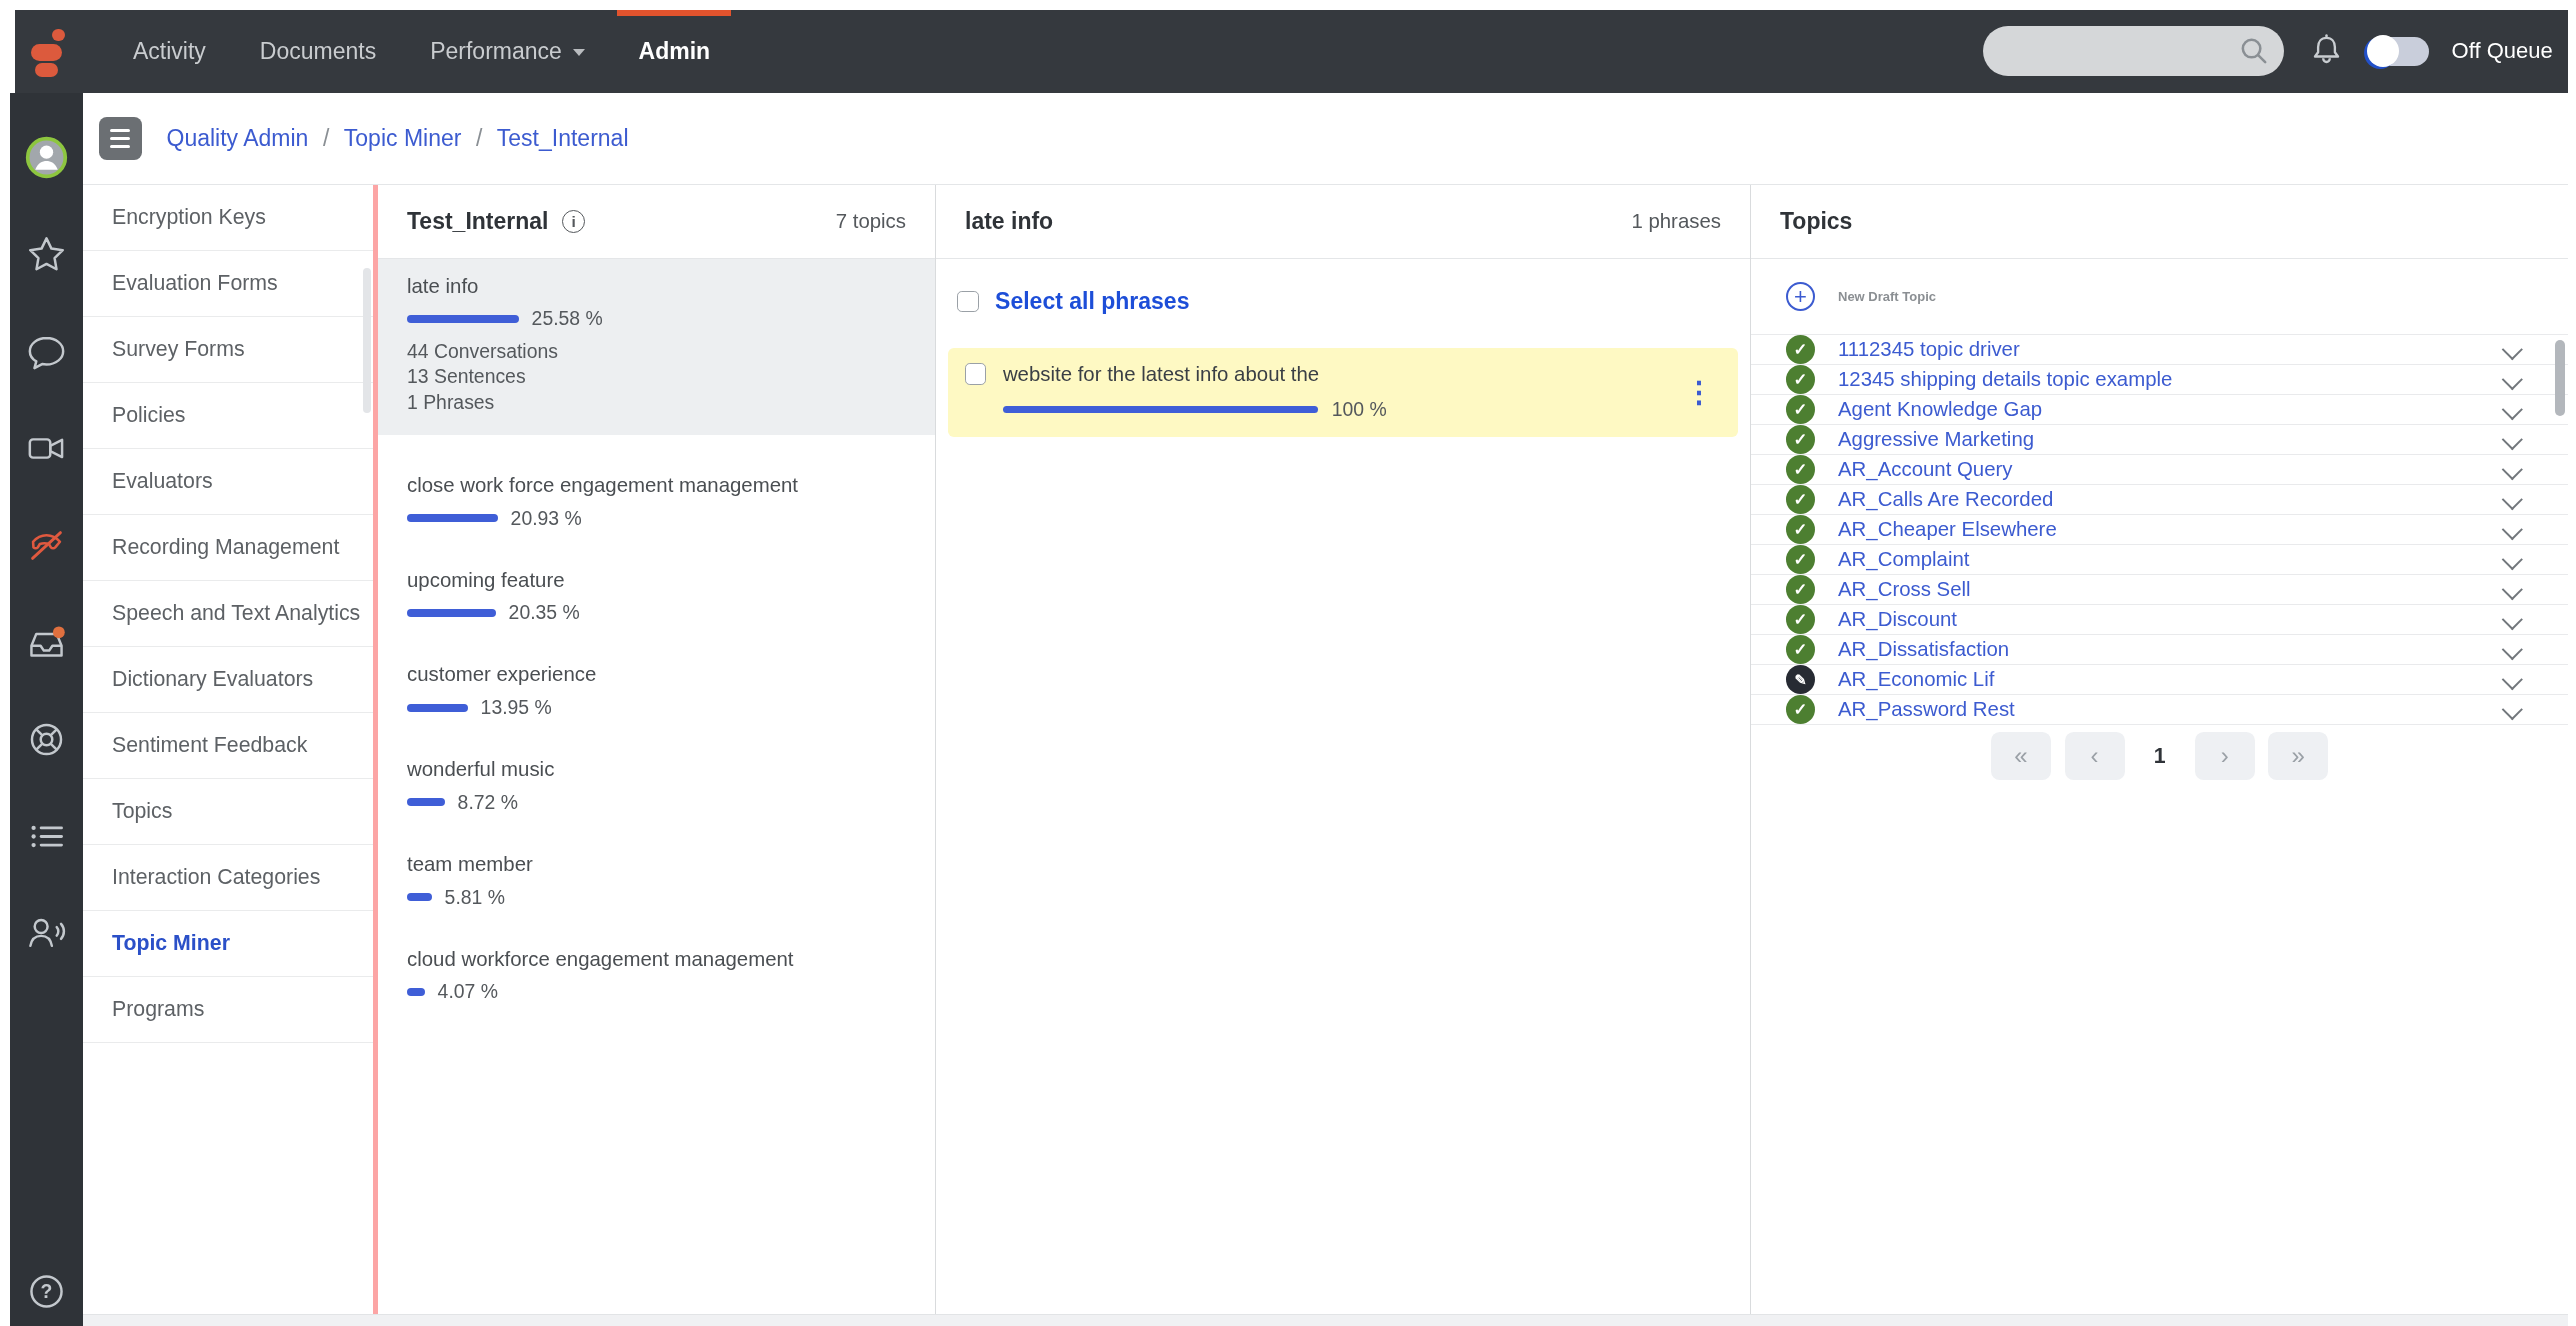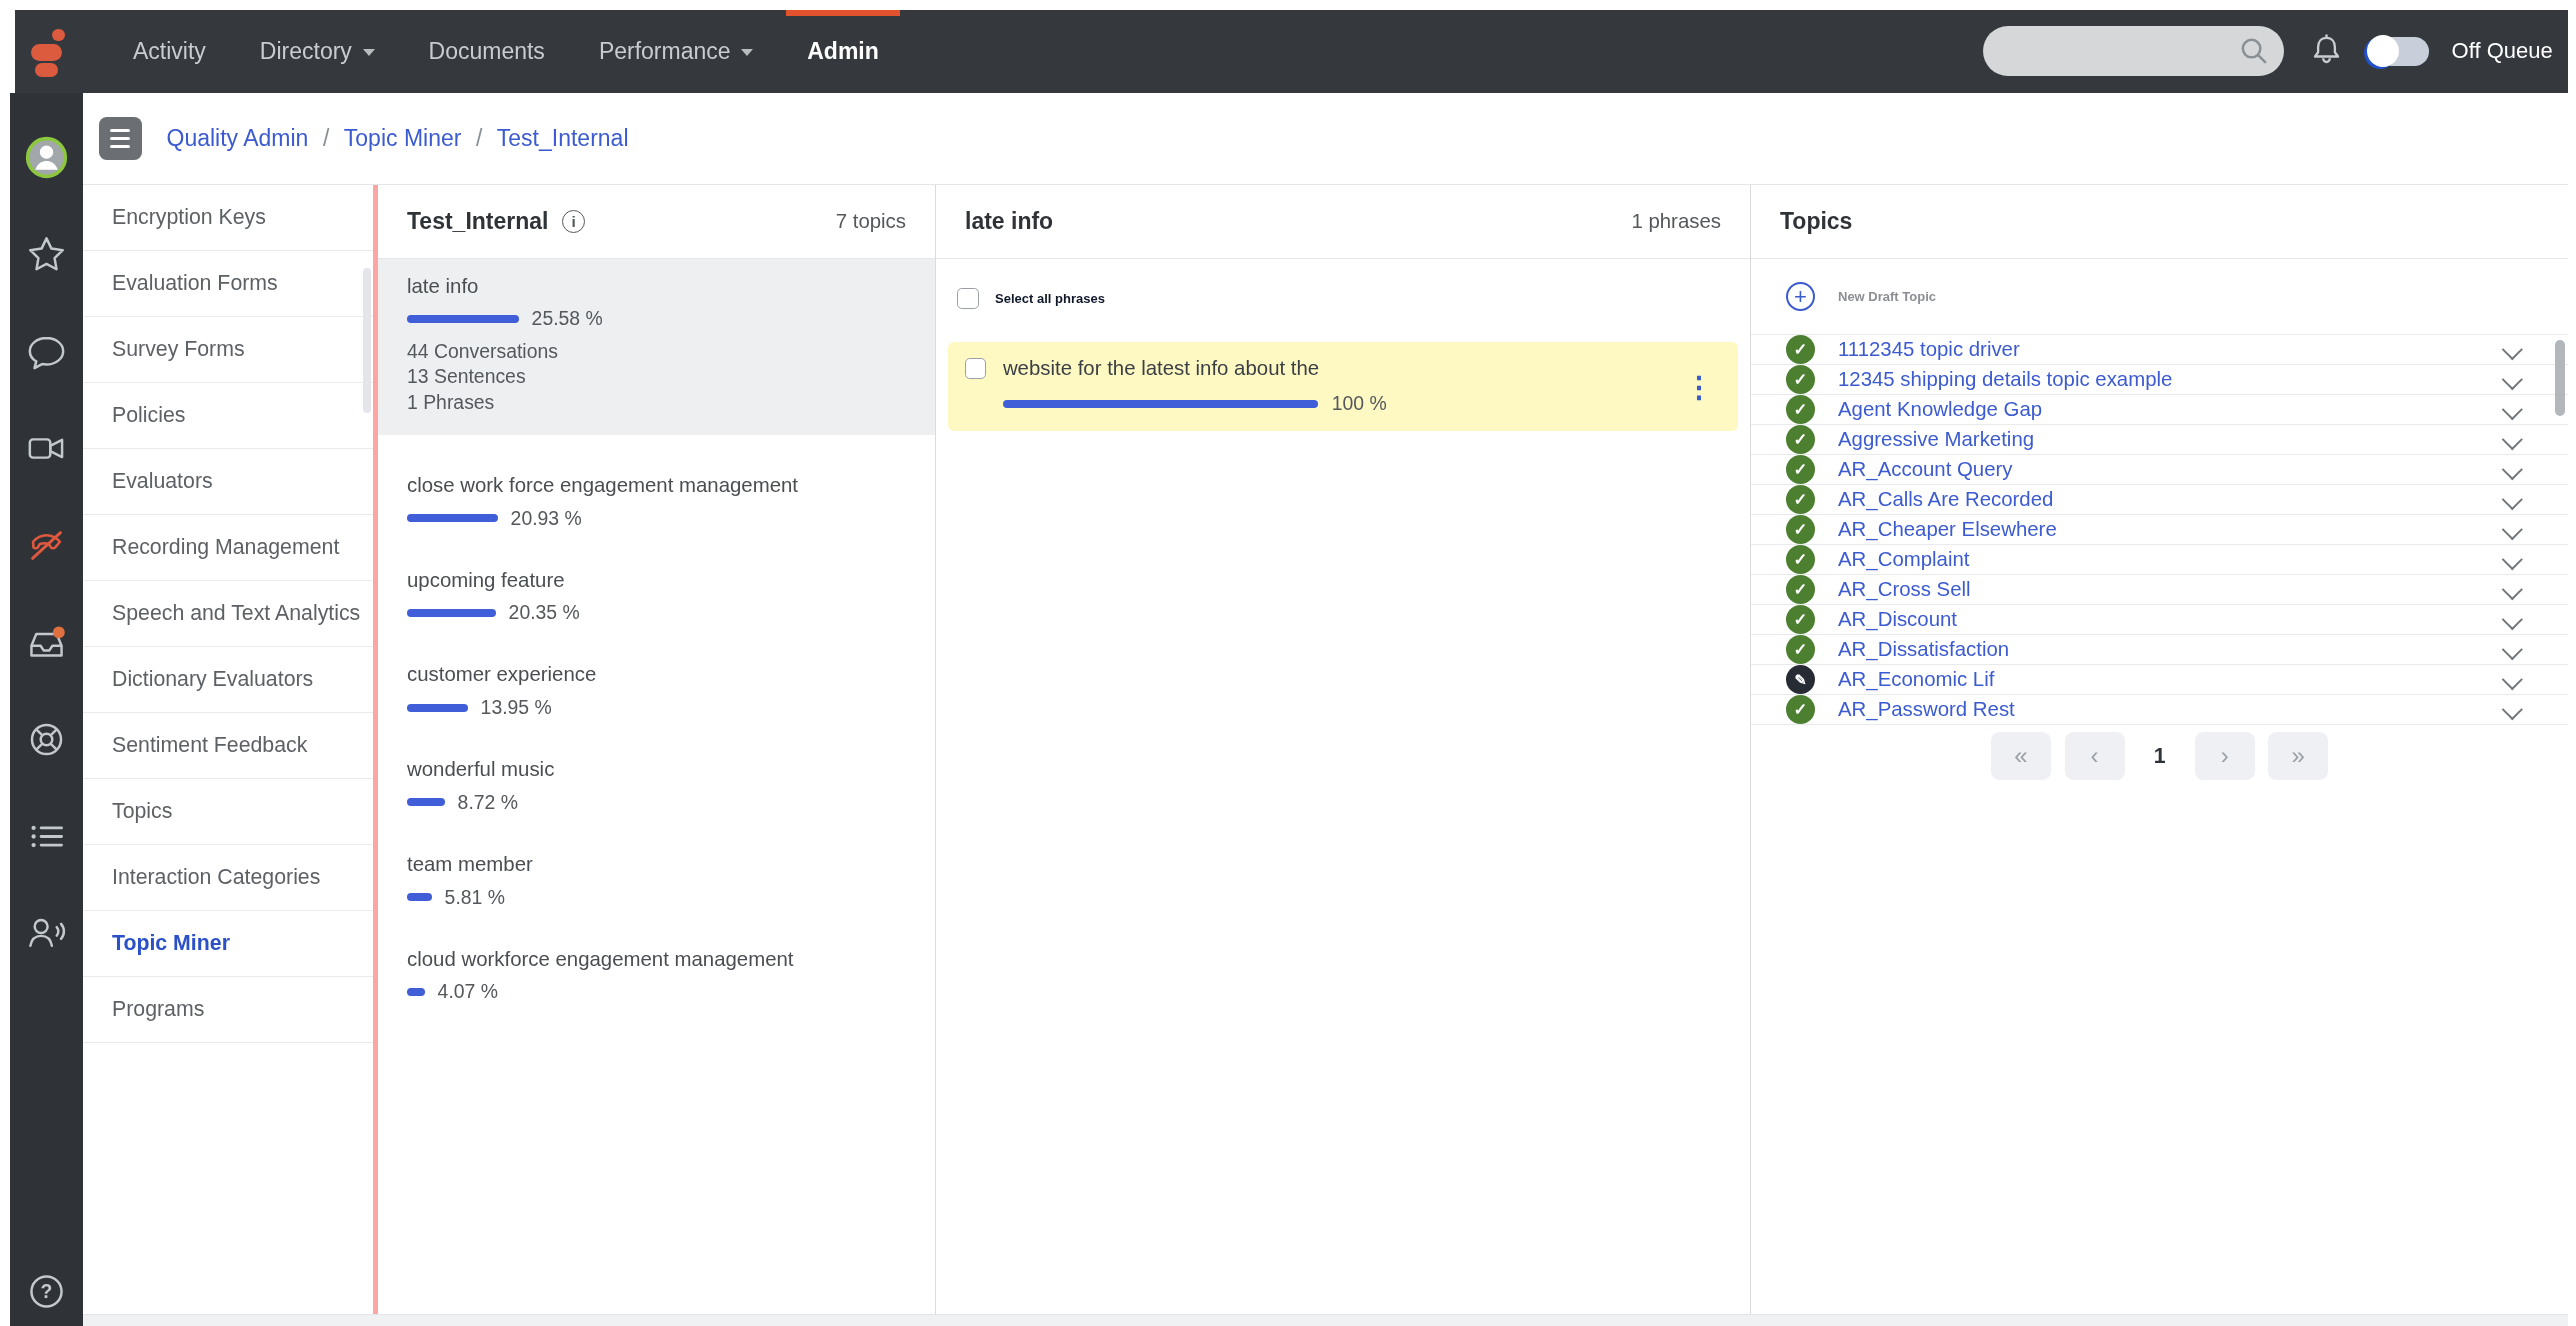--- a/index.html
+++ b/index.html
@@ -69,21 +69,21 @@
   .sel-topic{background:#edeff1;padding:15.5px 29px 19.4px;}
   .t-name{font-size:20.4px;color:#4a4e52;margin-bottom:9.7px;}
   .bar-row{display:flex;align-items:center;gap:12.6px;}
   .bar{height:7.8px;background:#3f5ed7;border-radius:3.9px;flex:0 0 auto;}
   .pct{font-size:19.4px;color:#54585c;white-space:nowrap;}
   .stats{margin-top:8.7px;font-size:19.4px;color:#54585c;line-height:1.32;}
   .topic-item{padding:0 29px;margin-top:39px;}
   
   .p2-body{padding-top:29px;}
   .selectall{display:flex;align-items:center;gap:16.5px;padding:0 21.3px;margin-bottom:33px;cursor:pointer;}
-  .selectall-label{font-size:13px;font-weight:bold;color:#0f172a;}
+  .selectall-label{font-size:23px;font-weight:bold;color:#1d4ed8;}
   .checkbox{width:21.3px;height:21.3px;border:1.9px solid #9aa0a6;border-radius:4.8px;background:#fff;flex:0 0 auto;box-sizing:border-box;}
   .phrase-row{margin:0 11.6px;background:#fef9c3;border-radius:5.8px;padding:14.5px 17.5px 15.5px;position:relative;}
   .phrase-top{display:flex;align-items:center;gap:16.5px;}
   .phrase-text{font-size:20.4px;color:#3a3f45;}
   .kebab{position:absolute;right:25px;top:50%;transform:translateY(-50%);color:#3c5bd0;font-size:29px;
          font-weight:bold;cursor:pointer;line-height:1;}
   .phrase-bar-row{display:flex;align-items:center;gap:13.6px;margin-top:12.6px;padding-left:38px;}
   
   .newdraft{flex:0 0 75px;display:flex;align-items:center;gap:23px;padding:0 35px;border-bottom:1px solid #e9eaec;cursor:pointer;}
   .newdraft-label{font-size:13px;color:#8b8f93;font-weight:bold;}
@@ -114,24 +114,20 @@
         <div class="logo-dot"></div>
           <div class="logo-mid"></div>
           <div class="logo-bot"></div>
       </div>
     </div>
     <div class="nav-items" id="nav-items">
         <div class="nav-item">
           <span>Activity</span>
         </div>
         <div class="nav-item">
-          <span>Directory</span>
-          <span class="caret"></span>
-        </div>
-        <div class="nav-item">
           <span>Documents</span>
         </div>
         <div class="nav-item">
           <span>Performance</span>
           <span class="caret"></span>
         </div>
         <div class="nav-item active">
           <span>Admin</span>
         </div>
       </div>

